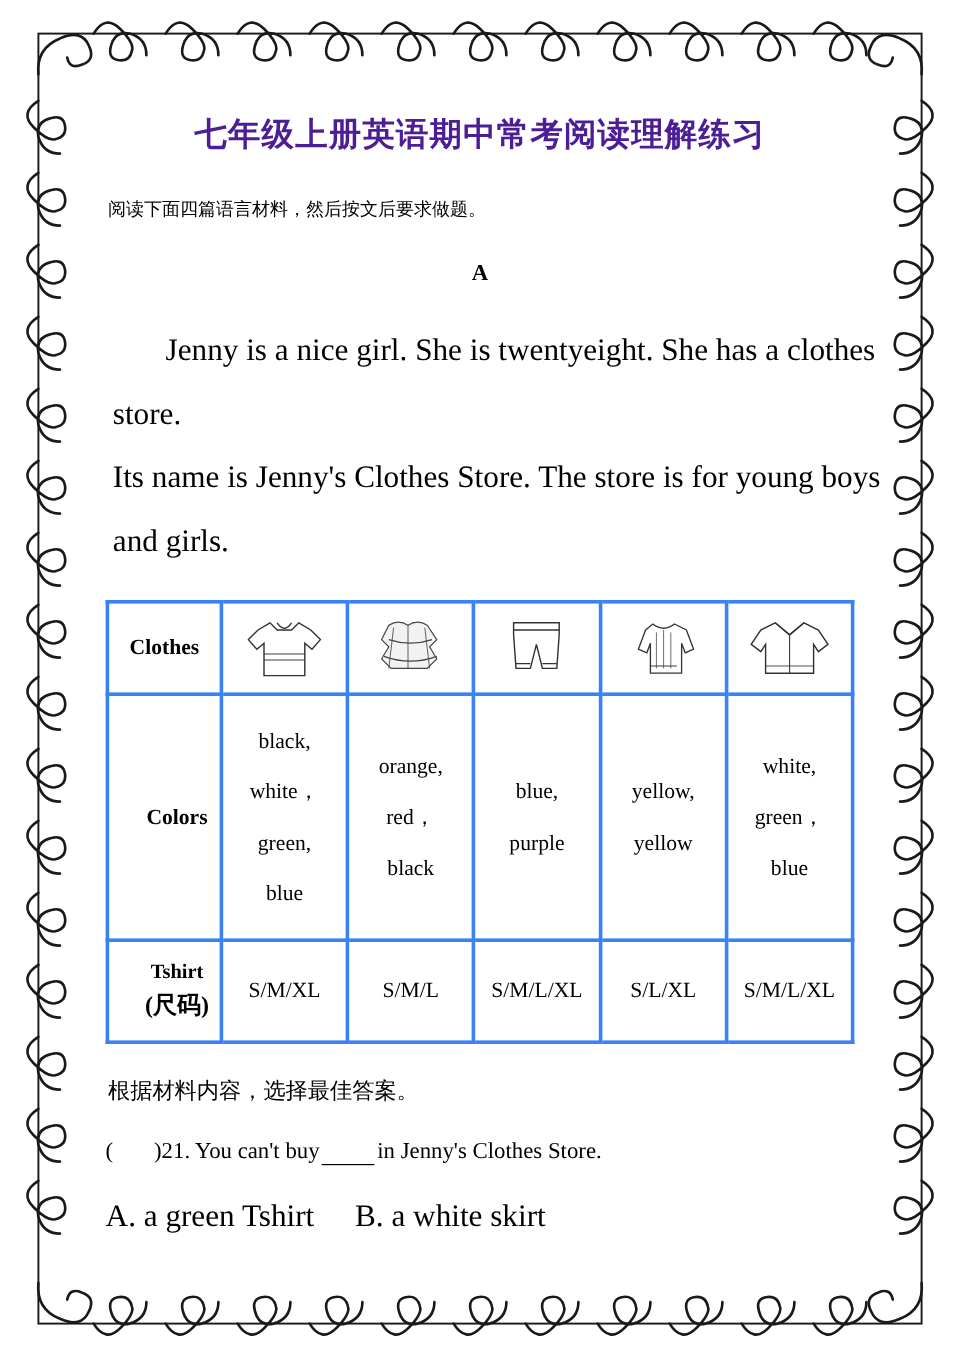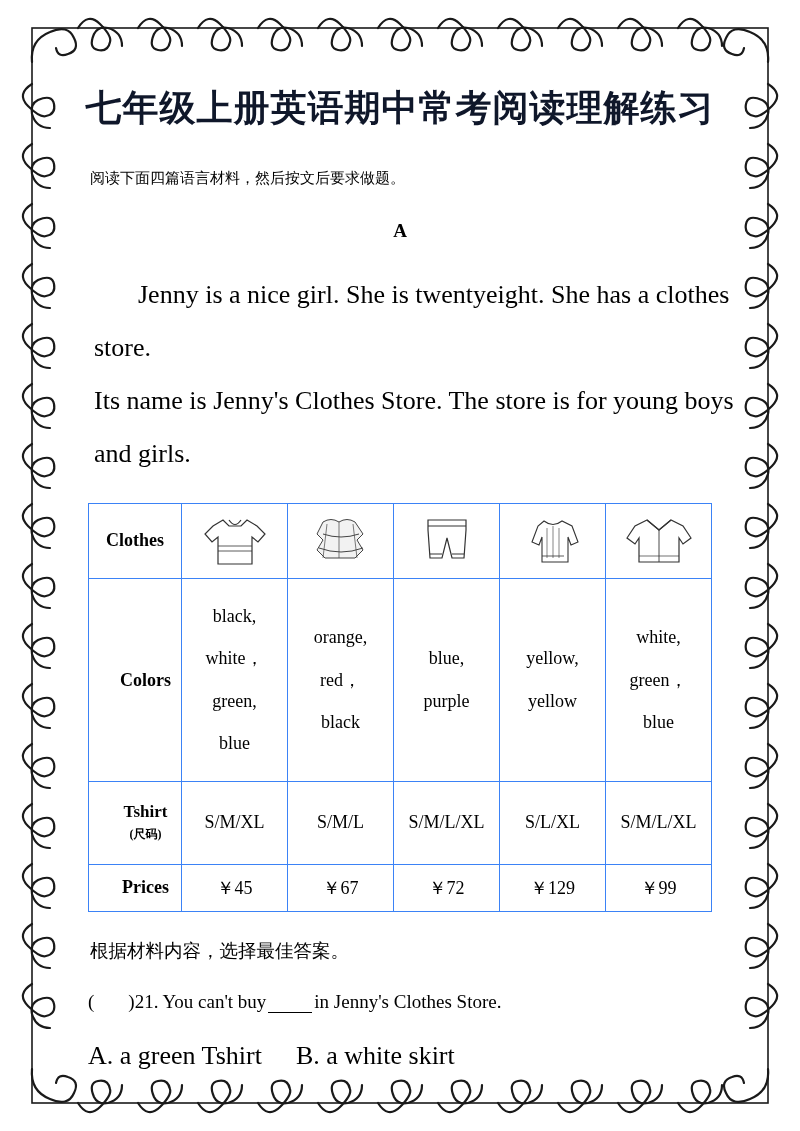--- a/index.html
+++ b/index.html
@@ -32,24 +32,24 @@
     position: absolute;
     left: 58px;
     top: 70px;
     width: 684px;
   }
 
   .doc-title {
     text-align: center;
     font-family: "Liberation Sans", sans-serif;
     font-weight: bold;
-    font-size: 36px;
+    font-size: 27px;
     letter-spacing: 1px;
-    margin: 14px 0 34px 0;
-    color: #0f172a;
+    margin: 24px 0 34px 0;
+    color: #4c1d95;
   }
 
   .intro {
     font-size: 15px;
     font-family: "Liberation Sans", sans-serif;
     margin: 0 0 30px 0;
     line-height: 1.5;
     padding-left: 32px;
   }
 
@@ -70,39 +70,39 @@
   .passage .indent { display: inline-block; width: 44px; }
 
   
   table.clothes-table {
     border-collapse: collapse;
     width: 624px;
     margin: 0 0 0 30px;
     table-layout: fixed;
   }
   table.clothes-table td {
-    border: 1px solid #3b82f6;
+    border: 3px solid #3b82f6;
     text-align: center;
     vertical-align: middle;
     font-size: 18px;
     font-family: "Liberation Serif", serif;
   }
   td.rowhead {
     font-weight: bold;
     font-size: 18px;
     width: 92px;
     font-family: "Liberation Serif", serif;
     padding-left: 22px;
   }
   .row-img td { height: 66px; padding: 4px 0; }
   .row-colors td { height: 200px; line-height: 2.35; font-size: 18px; }
   .row-sizes td { height: 80px; }
   .row-prices td { height: 44px; }
   .size-label { font-size: 17px; display: block; }
-  .size-label.cn { font-size: 12px; display: block; margin-top: 4px; }
+  .size-label.cn { font-size: 20px; display: block; margin-top: 4px; }
 
   .icon-cell svg { display: block; margin: 0 auto; }
 
   
   .q-lead {
     font-size: 18.5px;
     font-family: "Liberation Sans", sans-serif;
     margin: 26px 0 28px 0;
     padding-left: 32px;
   }
@@ -311,28 +311,20 @@
         <span class="size-label">Tshirt</span>
         <span class="size-label cn">(尺码)</span>
       </td>
       <td>S/M/XL</td>
       <td>S/M/L</td>
       <td>S/M/L/XL</td>
       <td>S/L/XL</td>
       <td>S/M/L/XL</td>
     </tr>
 
-    <tr class="row-prices">
-      <td class="rowhead">Prices</td>
-      <td>￥45</td>
-      <td>￥67</td>
-      <td>￥72</td>
-      <td>￥129</td>
-      <td>￥99</td>
-    </tr>
   </tbody>
     </table>
 
   <p class="q-lead">根据材料内容，选择最佳答案。</p>
 
   <p class="question">
     <span>(</span><span class="paren-gap"></span><span>)</span><span>21.</span>
     <span>You can't buy</span><span class="blank"></span><span>in Jenny's Clothes Store.</span>
   </p>
 

